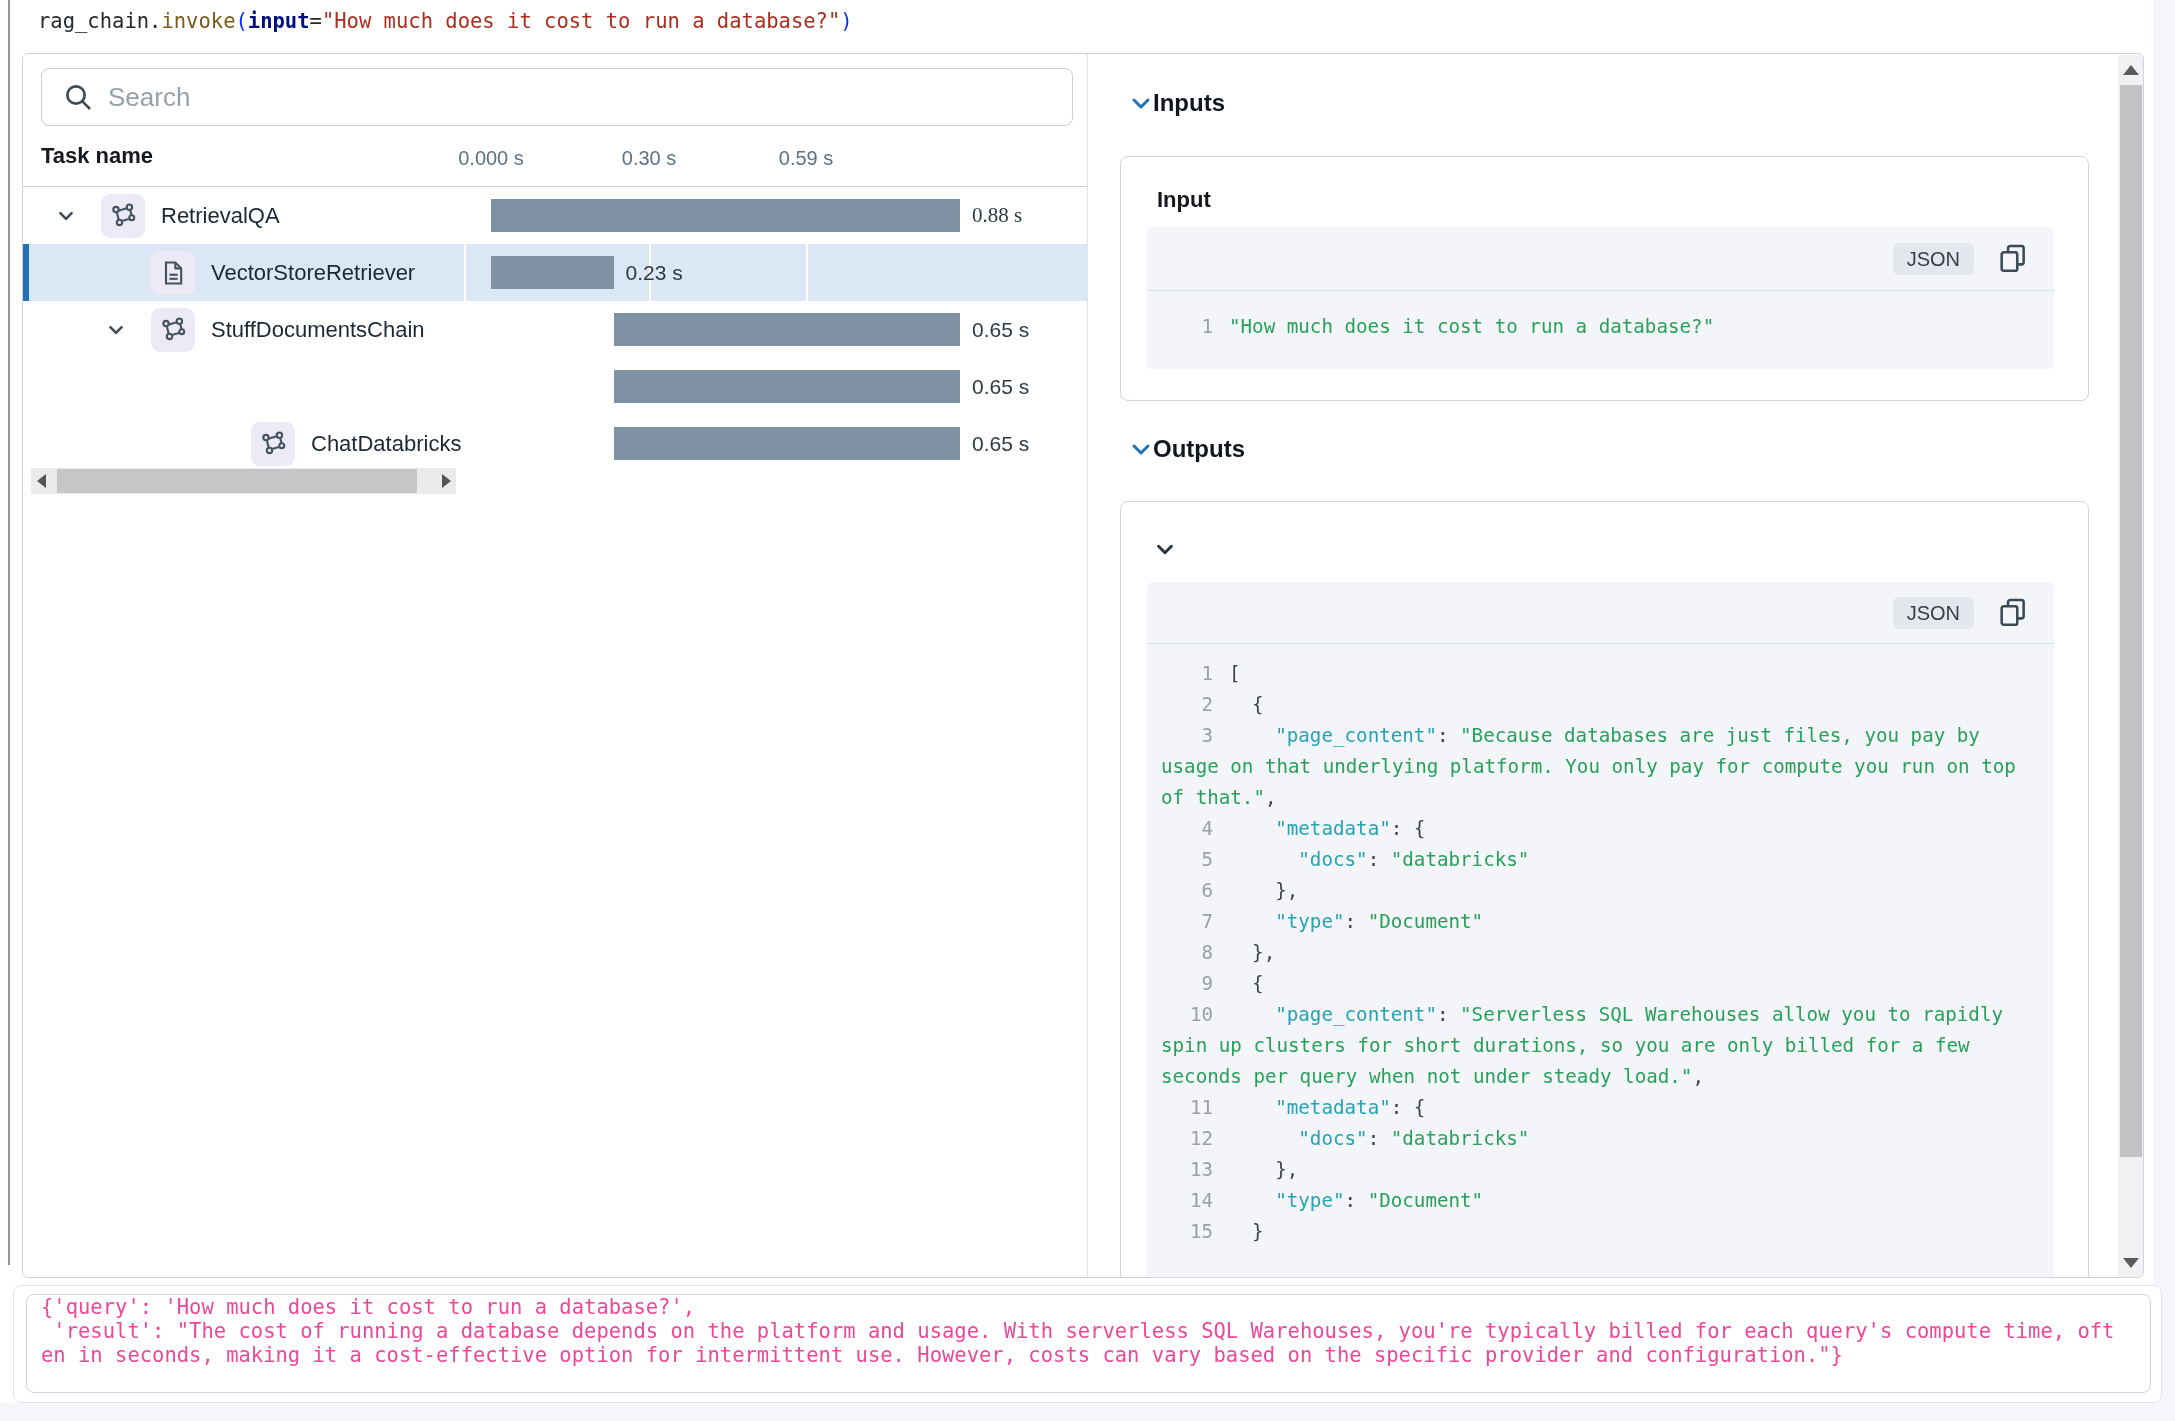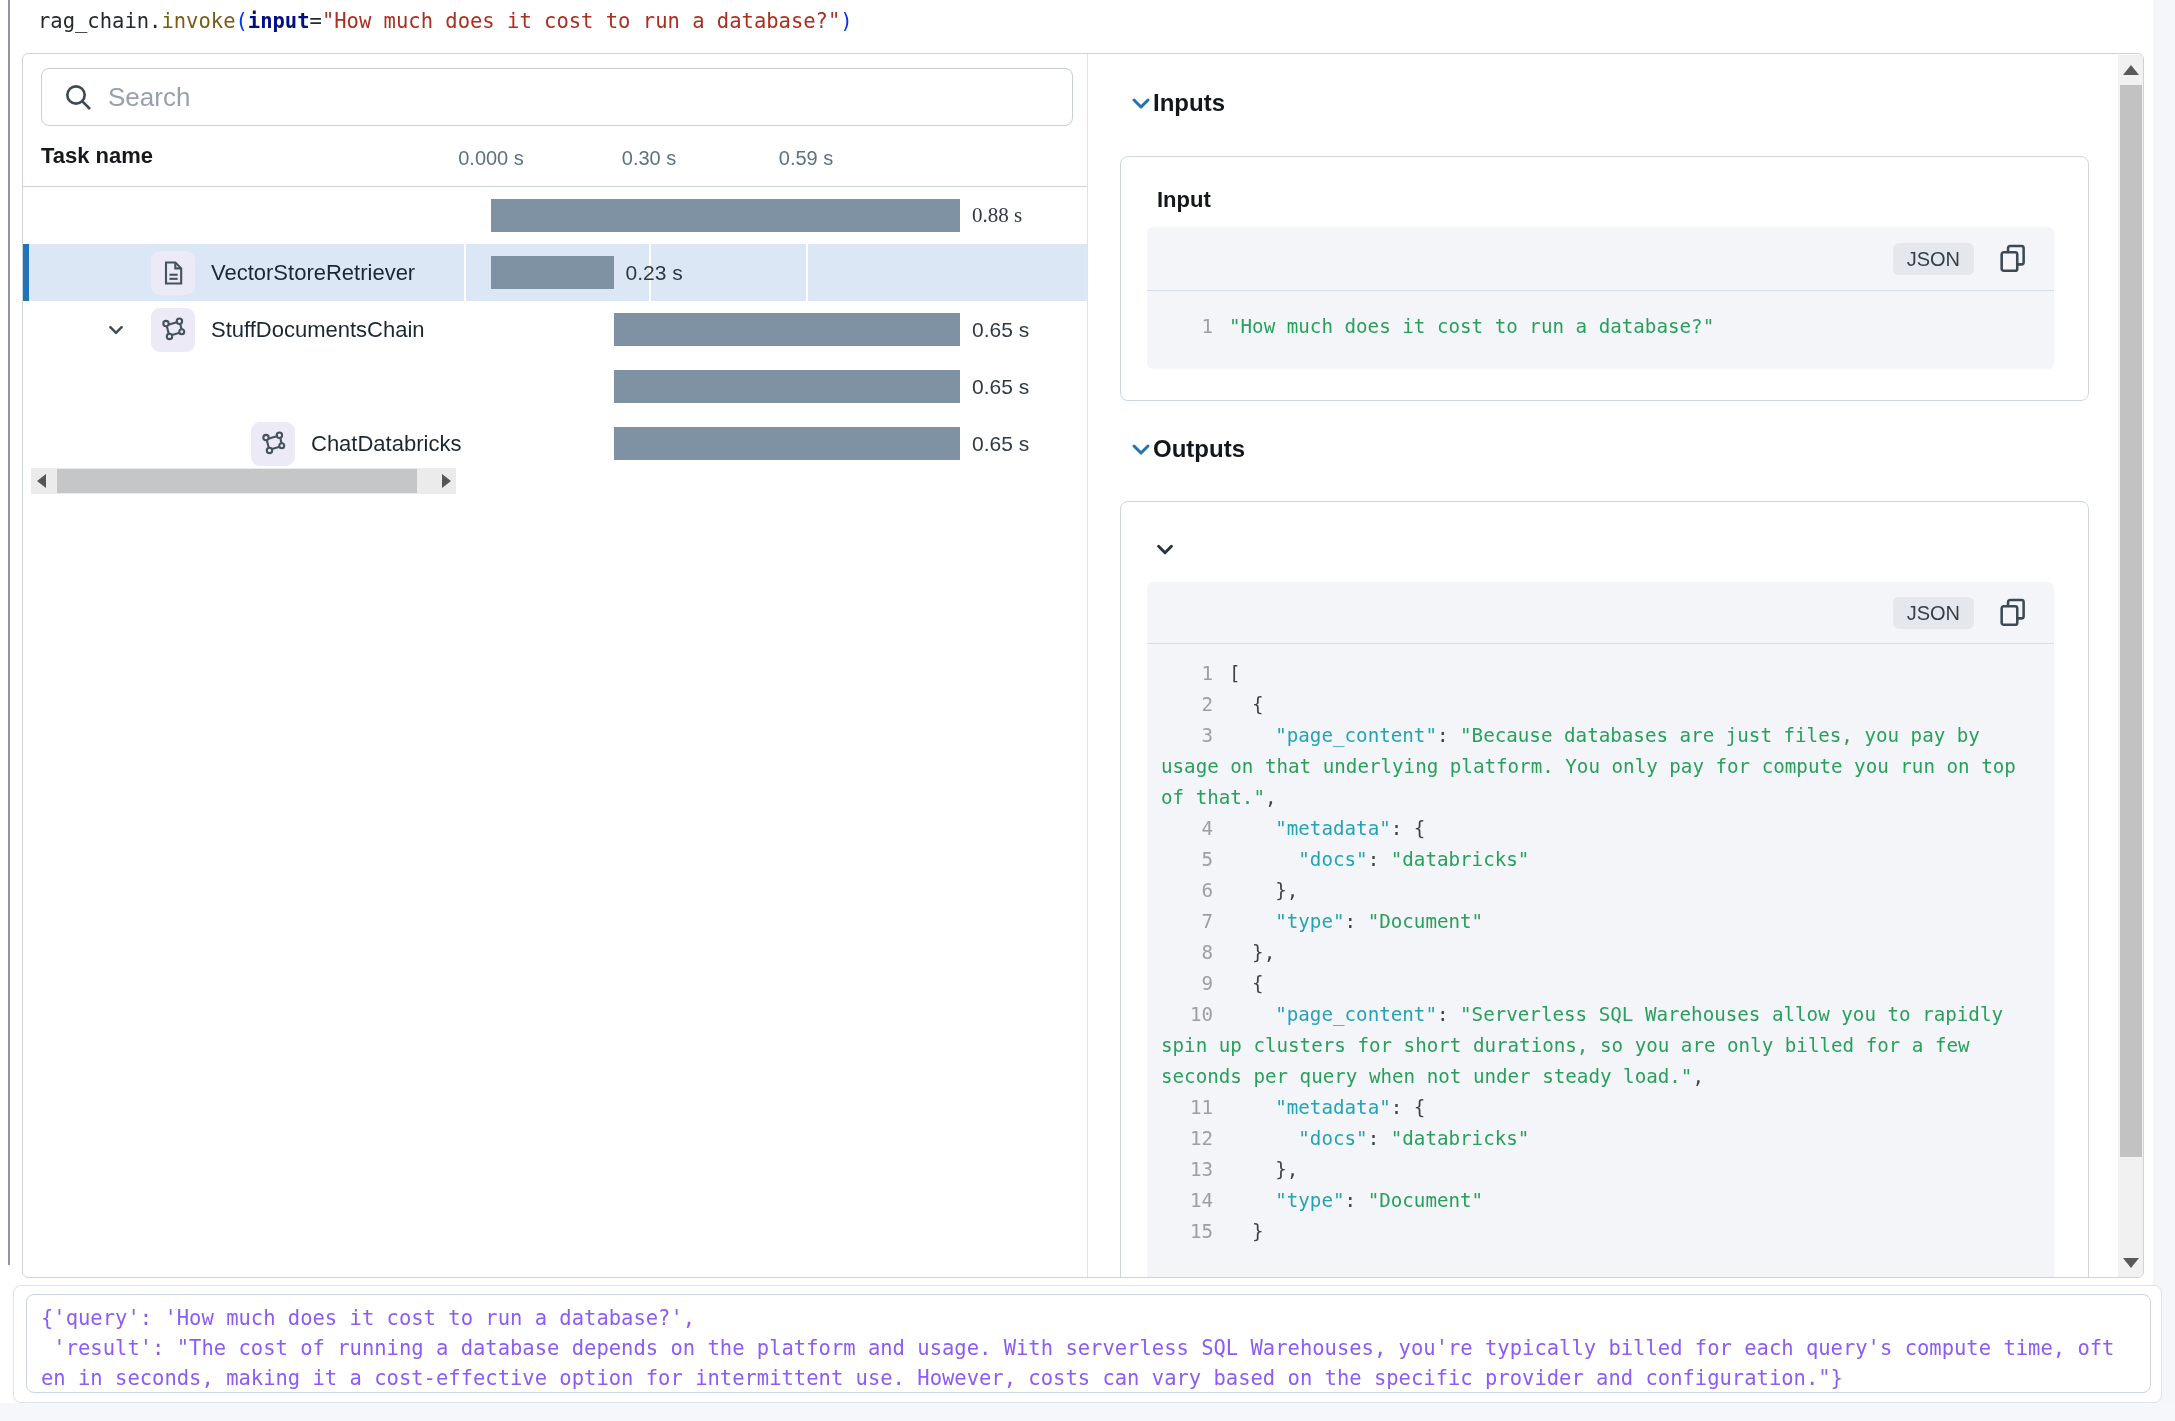--- a/index.html
+++ b/index.html
@@ -82,21 +82,21 @@
   .v-scrollbar { position:absolute; left:2095px; top:1px; width:26px; height:1223px; background:#f1f1f1; }
   .v-btn-up, .v-btn-down { position:absolute; left:0; width:26px; height:26px; display:flex; align-items:center; justify-content:center; cursor:pointer; }
   .v-btn-up { top:2px; } .v-btn-down { bottom:2px; }
   .tri-up { width:0; height:0; border-left:8px solid transparent; border-right:8px solid transparent; border-bottom:10px solid #5a5a5a; }
   .tri-down { width:0; height:0; border-left:8px solid transparent; border-right:8px solid transparent; border-top:10px solid #5a5a5a; }
   .v-thumb { position:absolute; left:2px; top:30px; width:22px; height:1072px; background:#c2c2c2; }
 
   
   .bottom-outer { position:absolute; left:13px; top:1285px; width:2149px; height:118px; border:1px solid #dce3eb; border-radius:8px; background:#fff; }
   .bottom-inner { position:absolute; left:12px; top:8px; width:2125px; height:99px; border:1px solid #ccd6e2; border-radius:8px; background:#fff; overflow:hidden; }
-  .bottom-inner pre { margin:8px 14px; font-family:"DejaVu Sans Mono",monospace; font-size:20.5px; line-height:30px; color:#8b5cf6; white-space:pre; }
+  .bottom-inner pre { margin:0 14px; font-family:"DejaVu Sans Mono",monospace; font-size:20.5px; line-height:24px; color:#ec4899; white-space:pre; }
 </style>
 </head>
 <body>
 
 <div class="screen">
   <div class="right-strip"></div>
   <div class="bottom-strip"></div>
   <div class="left-rule"></div>
 
   <pre class="top-code" id="top-code"><span class="c-plain">rag_chain</span><span class="c-plain">.</span><span class="c-func">invoke</span><span class="c-bracket">(</span><span class="c-param">input</span><span class="c-plain">=</span><span class="c-string">"How much does it cost to run a database?"</span><span class="c-bracket">)</span></pre>
@@ -114,20 +114,40 @@
     <span class="th-task">Task name</span>
     <div id="ticks">
         <span class="tick" style="left: 468px;">0.000 s</span>
         <span class="tick" style="left: 626px;">0.30 s</span>
         <span class="tick" style="left: 783px;">0.59 s</span>
       </div>
     <div class="header-sep"></div>
 
     <div id="task-rows">
         <div class="trow">
+          <div class="tname" style="padding-left: 34px;">
+            <span class="chev-slot">
+              <svg width="18" height="18" viewBox="0 0 16 16" fill="none" stroke="#3f4b55" stroke-width="2.2" stroke-linecap="round" stroke-linejoin="round">
+                <polyline points="3,5.5 8,10.5 13,5.5"></polyline>
+              </svg>
+            </span>
+            <span class="ticon">
+              <svg width="28" height="28" viewBox="0 0 24 24" fill="none" stroke="#45535e" stroke-width="1.8">
+                <circle cx="6" cy="6.5" r="2.3"></circle>
+                <circle cx="17.5" cy="4.5" r="2.3"></circle>
+                <circle cx="9" cy="17.5" r="2.3"></circle>
+                <circle cx="19.5" cy="13.5" r="2.1"></circle>
+                <line x1="7.9" y1="7.6" x2="16" y2="5.2"></line>
+                <line x1="6.7" y1="8.7" x2="8.4" y2="15.4"></line>
+                <line x1="11" y1="16.2" x2="17.8" y2="14.3"></line>
+                <line x1="18.2" y1="6.6" x2="19.3" y2="11.4"></line>
+              </svg>
+            </span>
+            <span class="tlabel">RetrievalQA</span>
+          </div>
           <div class="tbar" style="left: 468px; width: 469.04px;"></div>
           <div class="tdur" style="left: 949.04px; font-family: Liberation Serif, serif;">0.88 s</div>
         </div>
         <div class="trow selected">
           <div class="accent"></div>
           <div class="gridline" style="left: 441px;"></div>
           <div class="gridline" style="left: 626px;"></div>
           <div class="gridline" style="left: 783px;"></div>
           <div class="tname" style="padding-left: 84px;">
             <span class="chev-slot"></span>

